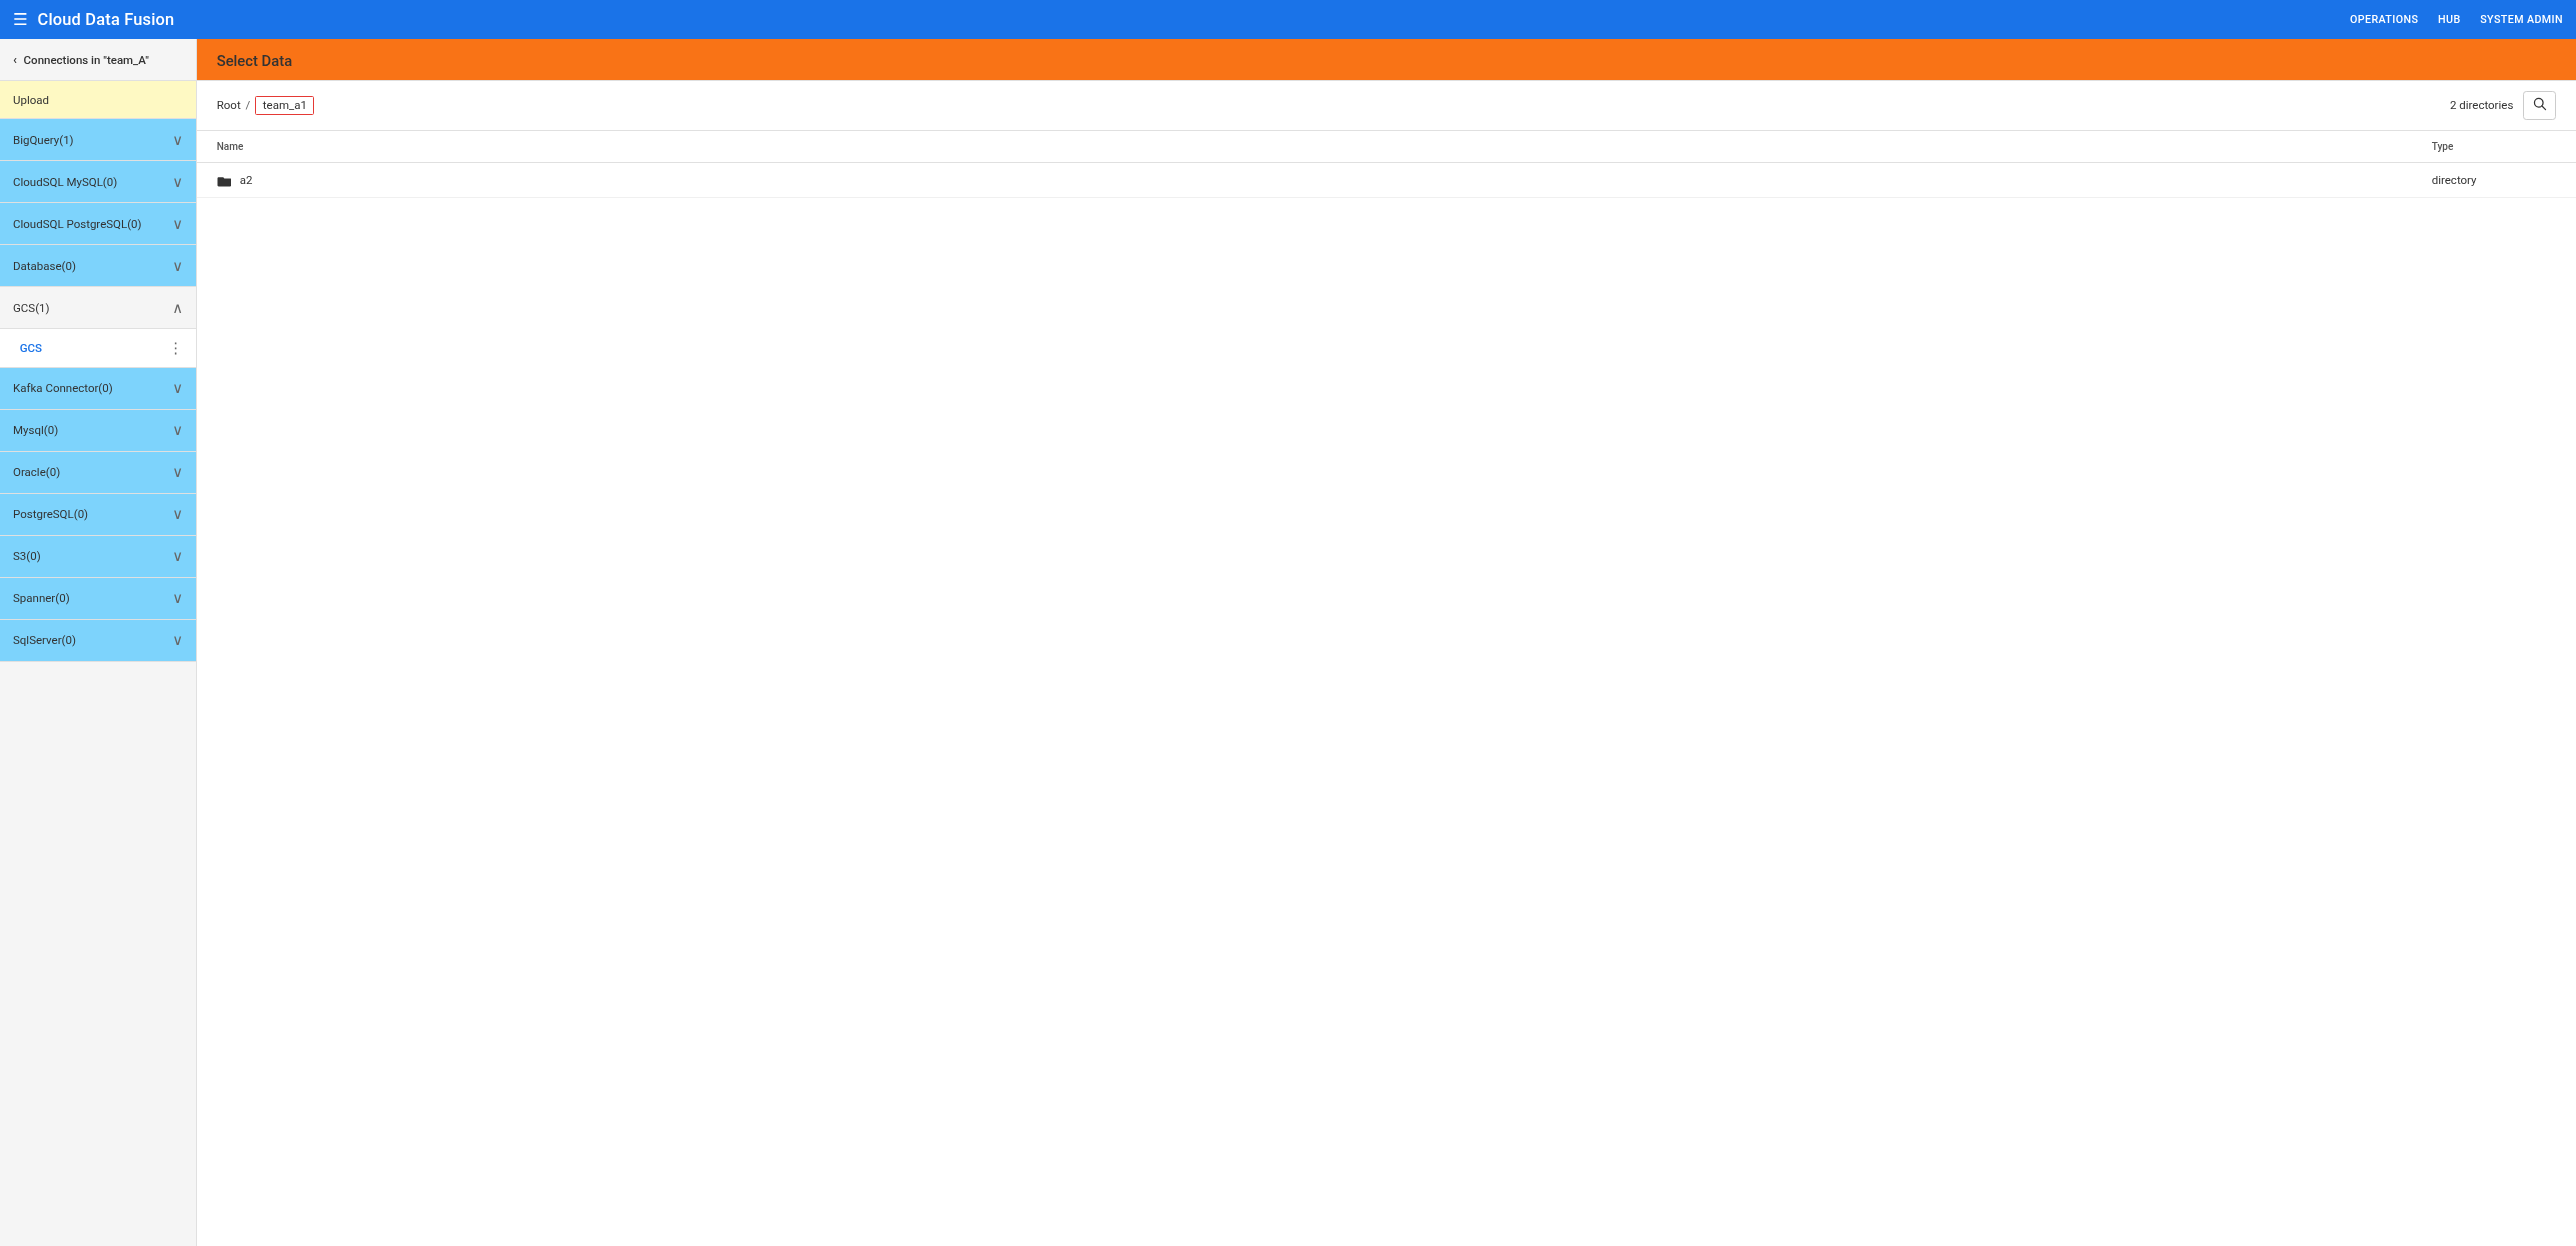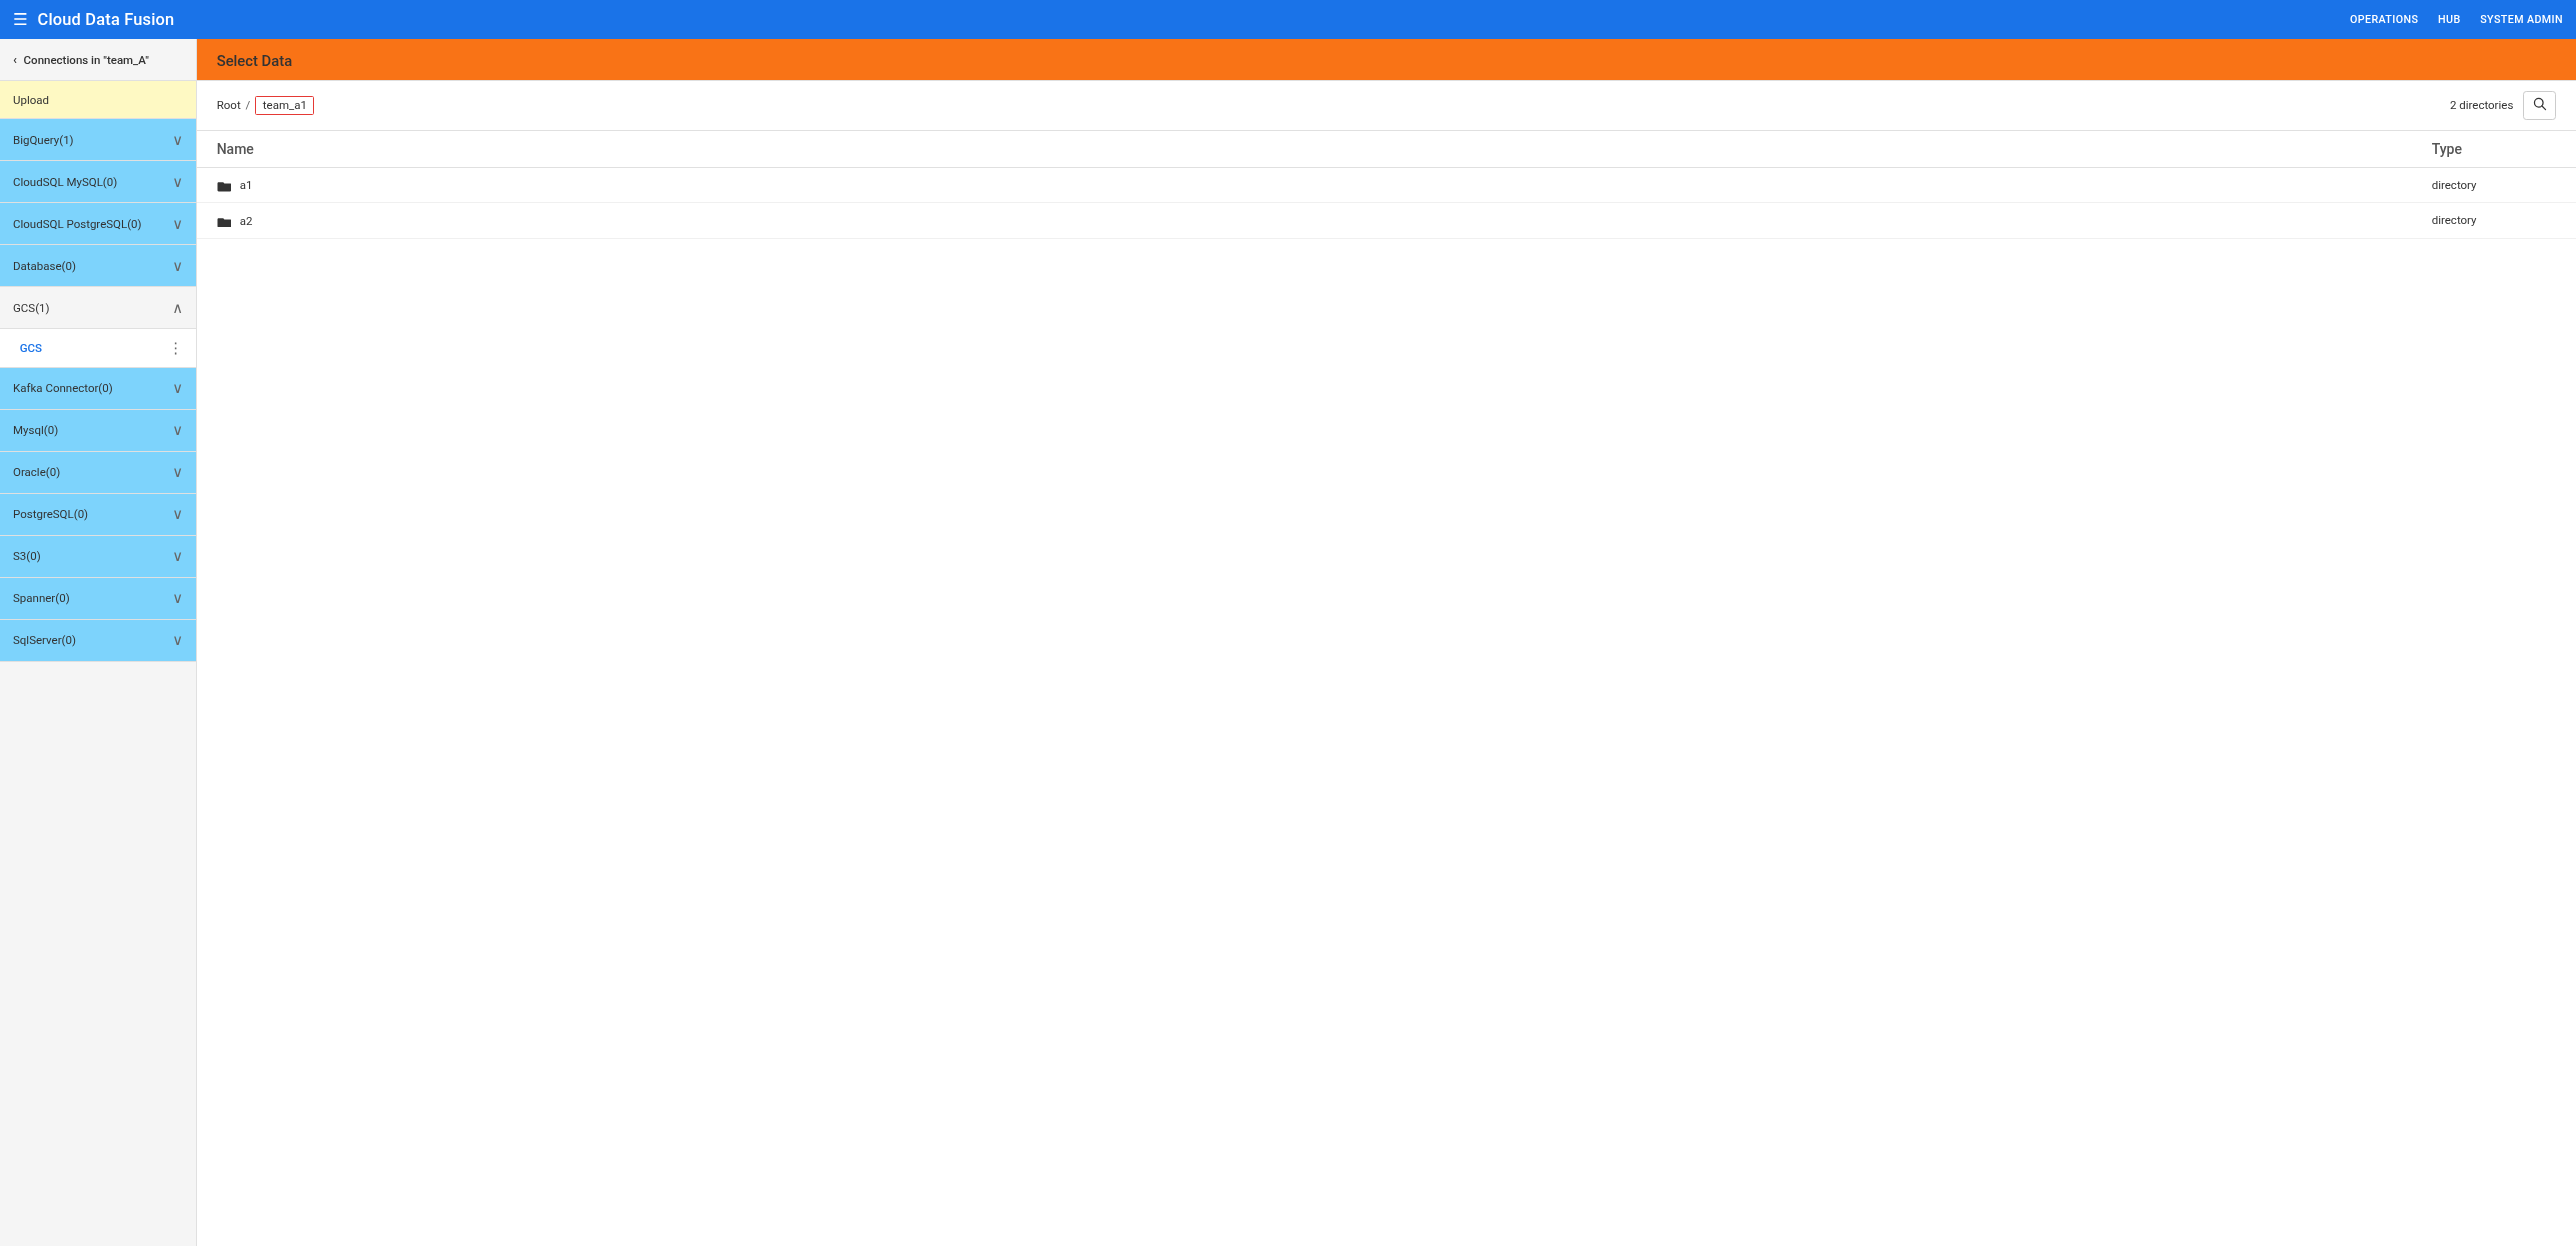--- a/index.html
+++ b/index.html
@@ -192,21 +192,21 @@
     .data-table {
       width: 100%;
       border-collapse: collapse;
     }
     .data-table thead {
       border-bottom: 0.8px solid #e0e0e0;
     }
     .data-table th {
       text-align: left;
       padding: 9.8px 19.7px;
-      font-size: 14px;
+      font-size: 10px;
       font-weight: 500;
       color: #555;
       background: white;
     }
     .data-table th.type-col {
       text-align: left;
       width: 164px;
     }
     .data-table td {
       padding: 9.8px 19.7px;
@@ -339,26 +339,20 @@
     </div>
 
     <table class="data-table">
       <thead>
         <tr>
           <th>Name</th>
           <th class="type-col">Type</th>
         </tr>
       </thead>
       <tbody id="table-body">
-      <tr>
-            <td><span class="folder-icon"><svg width="14.8" height="11.5" viewBox="0 0 24 20" fill="#333" style="vertical-align:middle">
-                  <path d="M10 4H2C.9 4 0 4.9 0 6v12c0 1.1.9 2 2 2h20c1.1 0 2-.9 2-2V8c0-1.1-.9-2-2-2h-10l-2-2z"></path>
-                </svg></span><span>a1</span></td>
-            <td class="type-col-td">directory</td>
-          </tr>
           <tr>
             <td><span class="folder-icon"><svg width="14.8" height="11.5" viewBox="0 0 24 20" fill="#333" style="vertical-align:middle">
                   <path d="M10 4H2C.9 4 0 4.9 0 6v12c0 1.1.9 2 2 2h20c1.1 0 2-.9 2-2V8c0-1.1-.9-2-2-2h-10l-2-2z"></path>
                 </svg></span><span>a2</span></td>
             <td class="type-col-td">directory</td>
           </tr>
         </tbody>
     </table>
   </div>
 </div>

